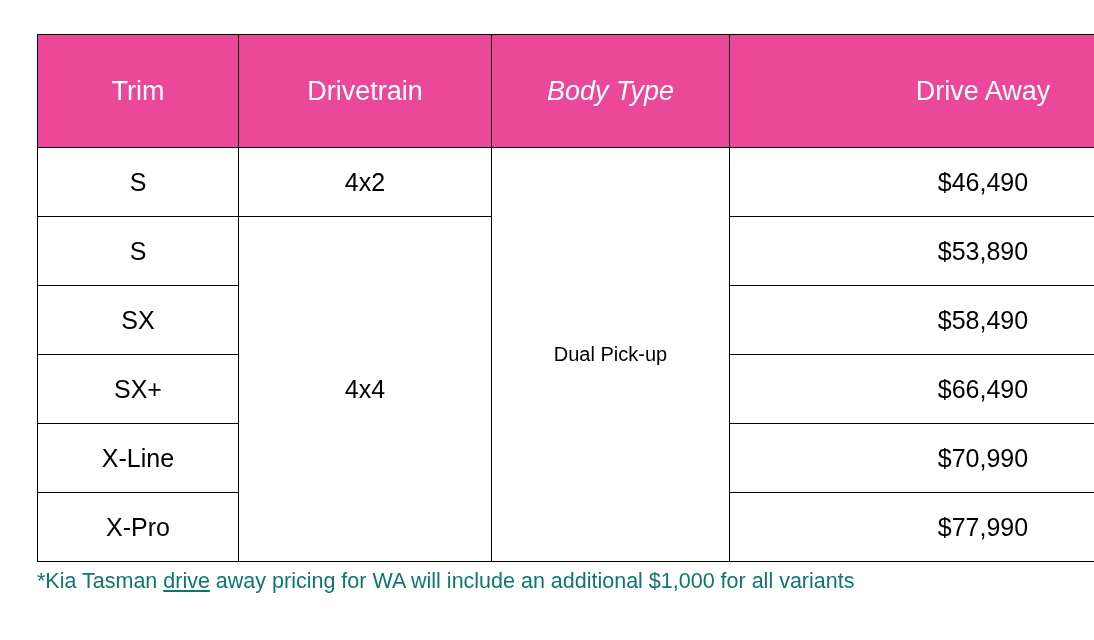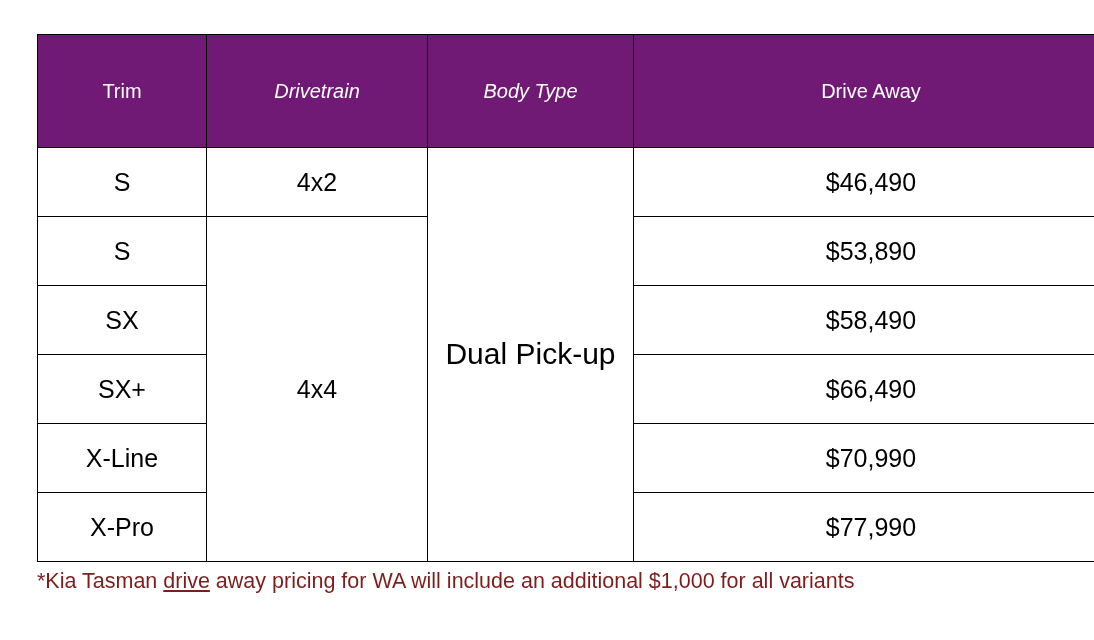--- a/index.html
+++ b/index.html
@@ -33,53 +33,53 @@
     background: #ffffff;
   }
   table.pricing th,
   table.pricing td {
     border: 1px solid #000000;
     text-align: center;
     vertical-align: middle;
     font-weight: normal;
   }
   thead tr.header-row th {
-    background: #701a75;
+    background: #ec4899;
     color: #ffffff;
     border: 1px solid #000000;
     height: 112px;
-    font-size: 20px;
+    font-size: 27px;
     font-weight: normal;
-    padding: 0 6px;
+    padding: 0 22px;
   }
   .col-trim { width: 156px; }
-  .col-drivetrain { width: 208px; font-style: italic; }
+  .col-drivetrain { width: 208px; }
   .col-body { width: 193px; font-style: italic; }
   .col-price { width: 462px; }
 
   tbody td {
     height: 68px;
     font-size: 25px;
     padding: 0 8px;
   }
   td.body-cell {
-    font-size: 30px;
+    font-size: 20px;
     line-height: 1.35;
   }
   td.price-cell {
     font-size: 25px;
   }
   .footnote {
     position: absolute;
     left: 37px;
     top: 568px;
     width: 1030px;
     font-size: 21.5px;
     line-height: 1.3;
-    color: #7f1d1d;
+    color: #0f766e;
     white-space: nowrap;
   }
   .footnote .u {
     text-decoration: underline;
   }
 </style>
 </head>
 <body>
 
 <div class="page">

